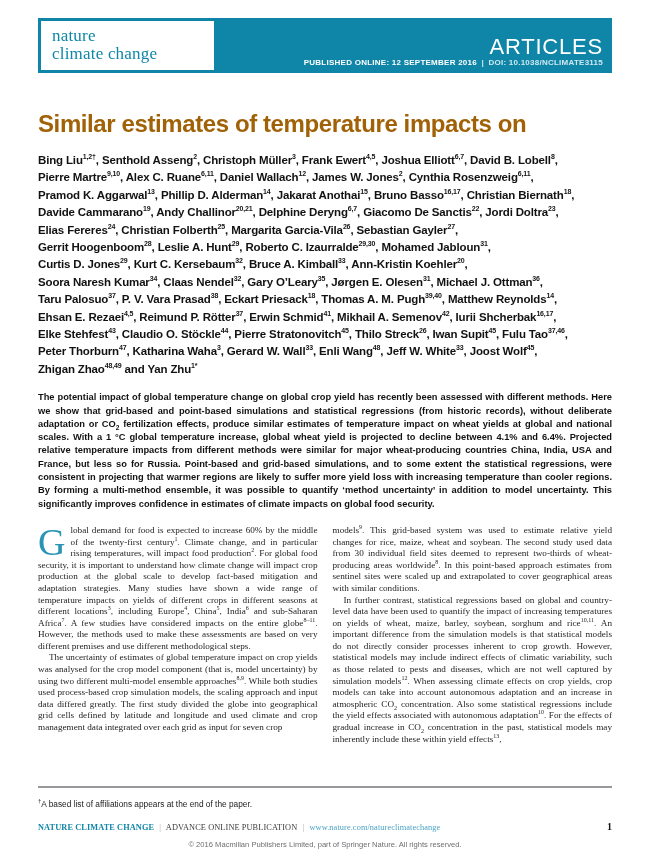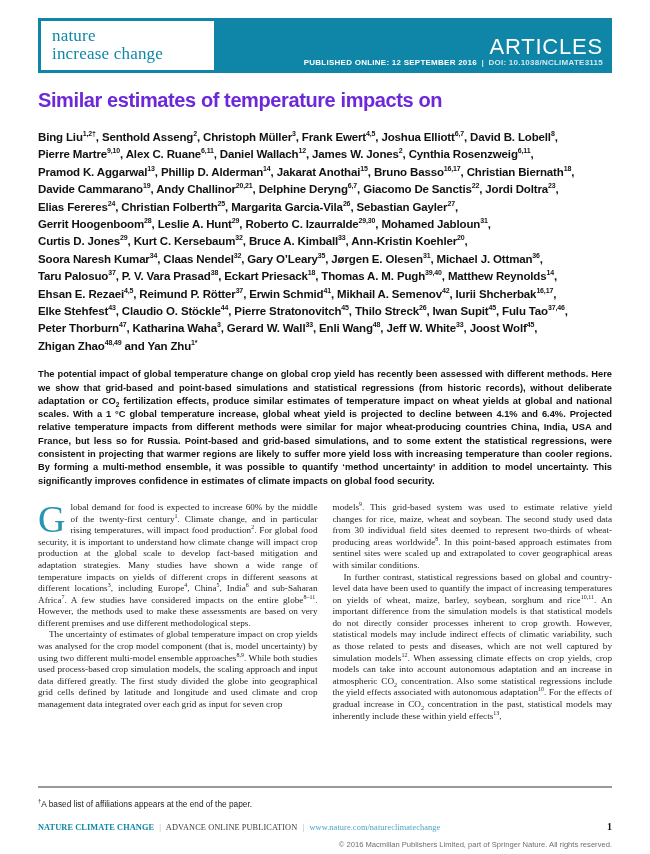--- a/index.html
+++ b/index.html
@@ -25,22 +25,22 @@
   }
   .published-line {
     position:absolute; right:9px; bottom:6px; color:#fff;
     font-size:8px; font-weight:bold; letter-spacing:.25px;margin-left:28px;
   }
   .published-line .doi-part { color:#cfe9f2; }
   .published-line .bar-sep { color:#cfe9f2; padding:0 2px; }
 
   
   .title {
-    margin-top:11px; font-weight:bold; font-size:20px; line-height:33px;
-    letter-spacing:-0.4px; color:#6d28d9;
+    margin-top:34px; font-weight:bold; font-size:24px; line-height:33px;
+    letter-spacing:-0.4px; color:#a16207;
   }
   .authors { margin-top:12px; font-weight:bold; font-size:11.5px; line-height:17.4px; letter-spacing:-0.15px; color:#121212; }
   .authors sup { font-size:7px; line-height:0; }
 
   
   .abstract {
     margin-top:13px; font-weight:bold; font-size:9.3px; line-height:13.3px;
     text-align:justify; color:#121212;
   }
   .abstract sub { font-size:6.5px; line-height:0; }
@@ -65,33 +65,33 @@
   .foot { position:absolute; left:38px; right:38px; top:786px; }
   .foot-rule { border-top:2px solid #97999c; }
   .footnote { margin-top:10px; font-size:8.3px; color:#222; }
   .footnote sup { font-size:6px; }
   .foot-line { margin-top:12px; display:flex; justify-content:space-between; align-items:baseline; font-size:8.3px; letter-spacing:.1px;font-family:Liberation Serif, serif; }
   .journal-name { color:var(--teal); font-weight:bold; }
   .foot-sep { color:#a7a9ac; padding:0 3px; }
   .pub-status { color:#3c3c3c; }
   .foot-url { color:var(--link); text-decoration:none; }
   .page-number { font-weight:bold; font-size:10px; color:#121212; }
-  .copyright { margin-top:8px; text-align:right; font-size:7.6px; color:#6d6e71; }
+  .copyright { margin-top:8px; text-align:center; font-size:7.6px; color:#6d6e71; }
 </style>
 </head>
 <body>
 
 <div class="page">
   <div class="content">
 
     <div class="header-bar">
       <div class="logo-box">
         <div class="logo-text">
           <div>nature</div>
-          <div>increase change</div>
+          <div>climate change</div>
         </div>
       </div>
       <div class="article-type">ARTICLES</div>
       <div class="published-line">
         <span>PUBLISHED ONLINE: 12 SEPTEMBER 2016</span>
         <span class="bar-sep">|</span>
         <span class="doi-part">DOI: 10.1038/NCLIMATE3115</span>
       </div>
     </div>
 

